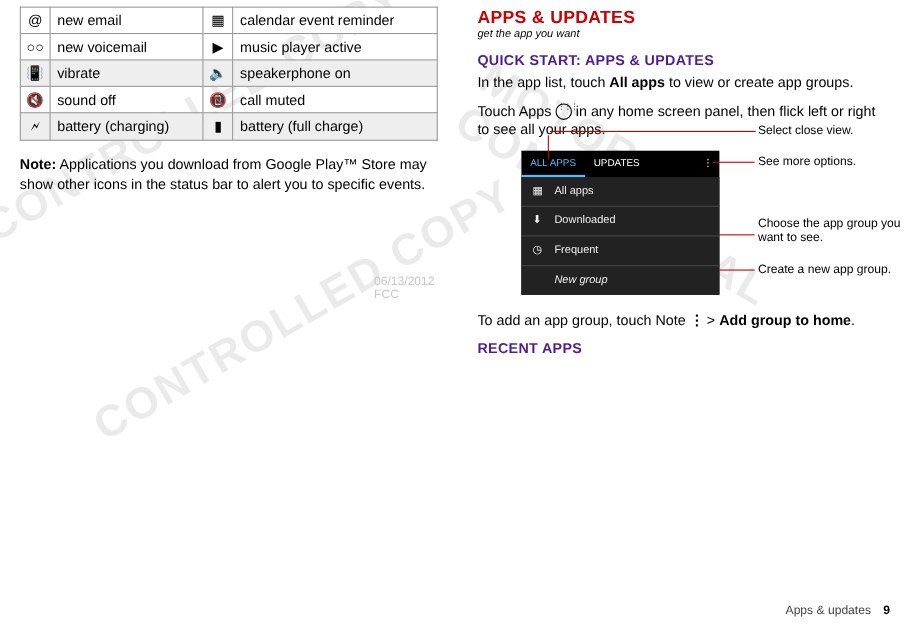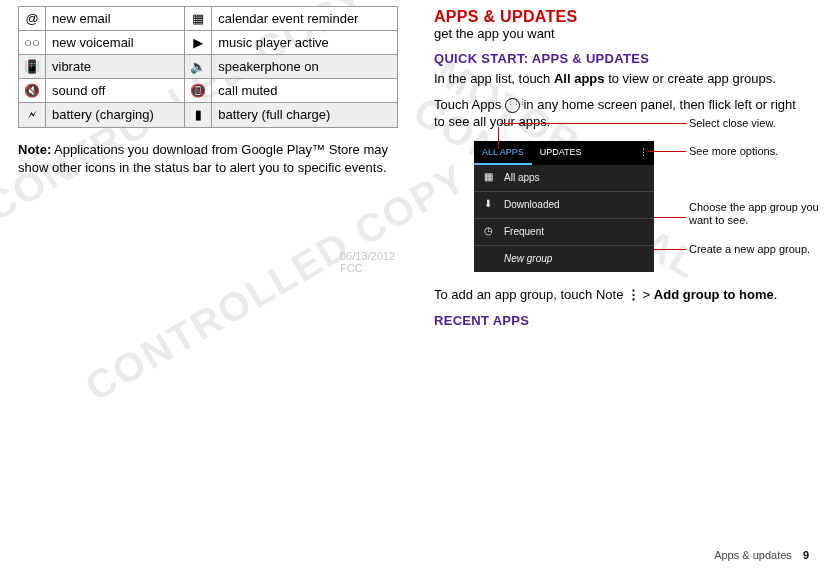--- a/index.html
+++ b/index.html
@@ -8,21 +8,21 @@
   .col { padding: 6px 18px 0 18px; }
   .col-left { width: 380px; }
   .col-right { flex:1; padding-right: 18px; }
   table.icons { border-collapse: collapse; width:100%; font-size:13px; }
   table.icons td { border:1px solid #999; padding:4px 6px; vertical-align:top; }
   table.icons tr:nth-child(odd) td { background:#eee; }
   table.icons tr:first-child td { background:#fff; }
   table.icons td.icon-cell { width:22px; text-align:center; padding:4px 2px; }
   .note { line-height:1.35; }
   h2.section-red { color:#c00; font-weight:bold; font-size:16px; margin:2px 0 0 0; letter-spacing:0.3px; }
-  .tagline { font-size:13px; margin-bottom:0; }
+  .tagline { font-style:italic; font-size:10px; margin-bottom:0; }
   h3.sub-red { color:#4c1d95; font-weight:bold; font-size:13px; margin:10px 0 4px 0; letter-spacing:0.3px; }
   .body-text { line-height:1.35; margin:0 0 8px 0; }
   .circle-icon { display:inline-block; width:13px; height:13px; border:1px solid #000; border-radius:50%; vertical-align:middle; position:relative; }
   .circle-icon::before { content:"⋮⋮⋮"; position:absolute; top:-2px; left:1px; font-size:7px; letter-spacing:-1px; }
   .menu-dots { display:inline-block; font-weight:bold; letter-spacing:-1px; }
   .home-icon, .back-icon { display:inline-block; font-size:12px; vertical-align:middle; }
   .screenshot-block { position:relative; margin:10px 0 14px 40px; }
   .phone-ui { width:180px; background:#000; font-size:10px; }
   .phone-tabs { display:flex; color:#fff; font-size:9px; }
   .phone-tabs div { padding:6px 8px; }

